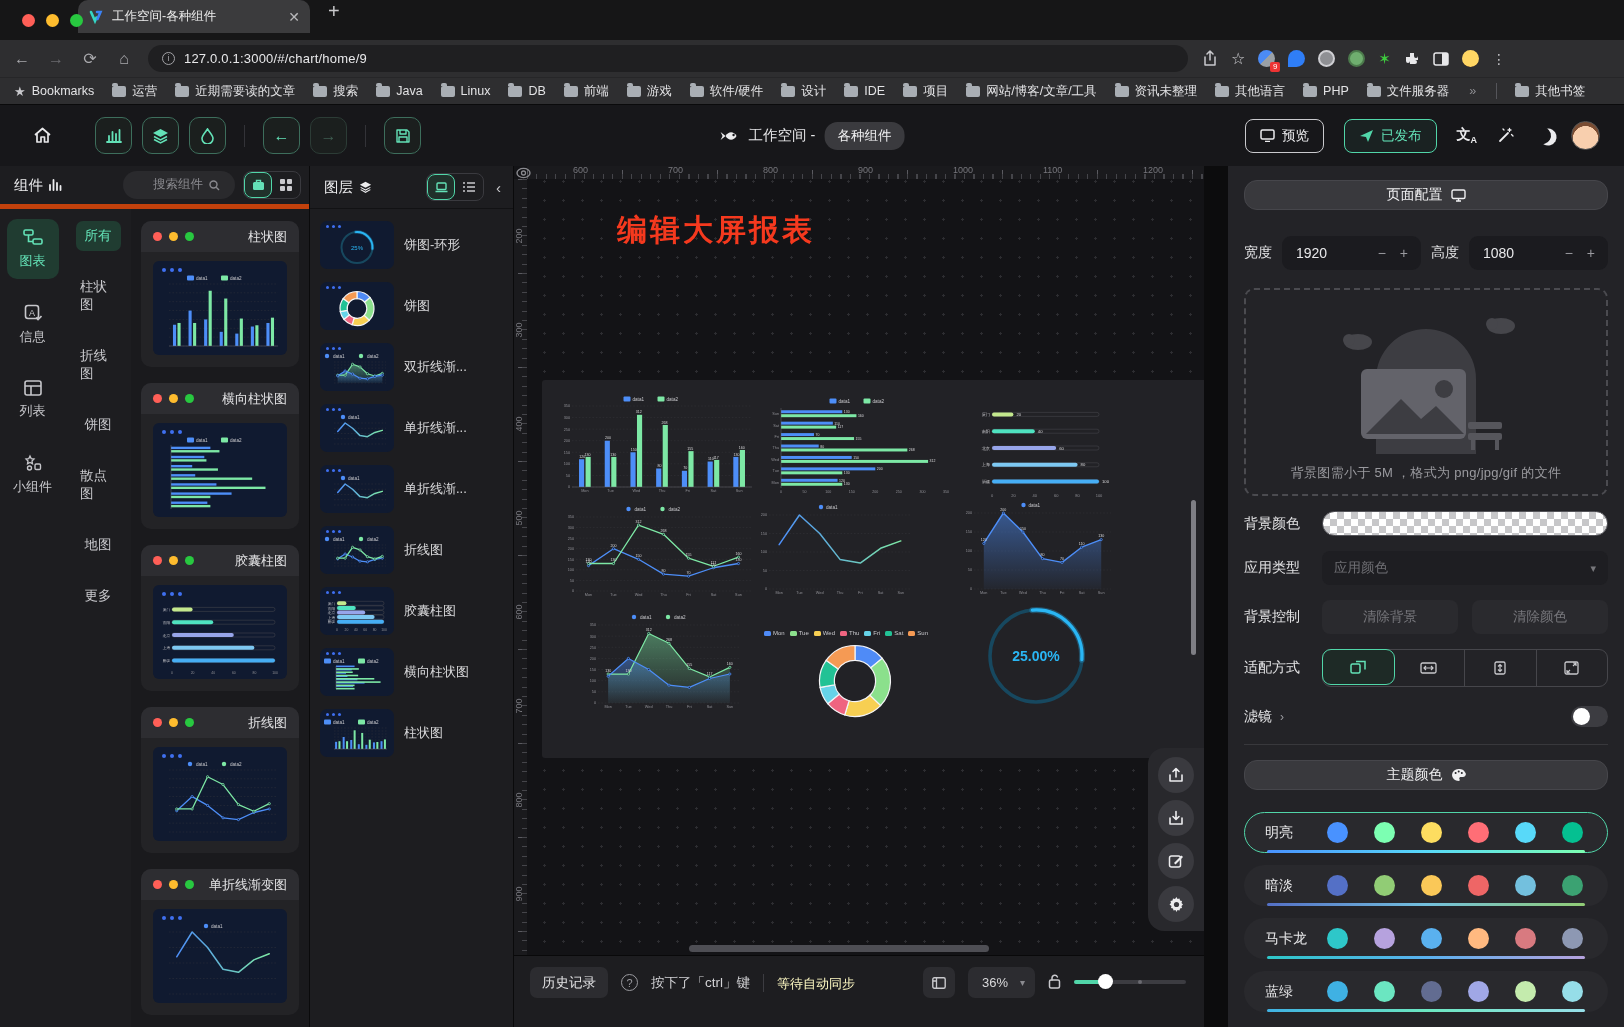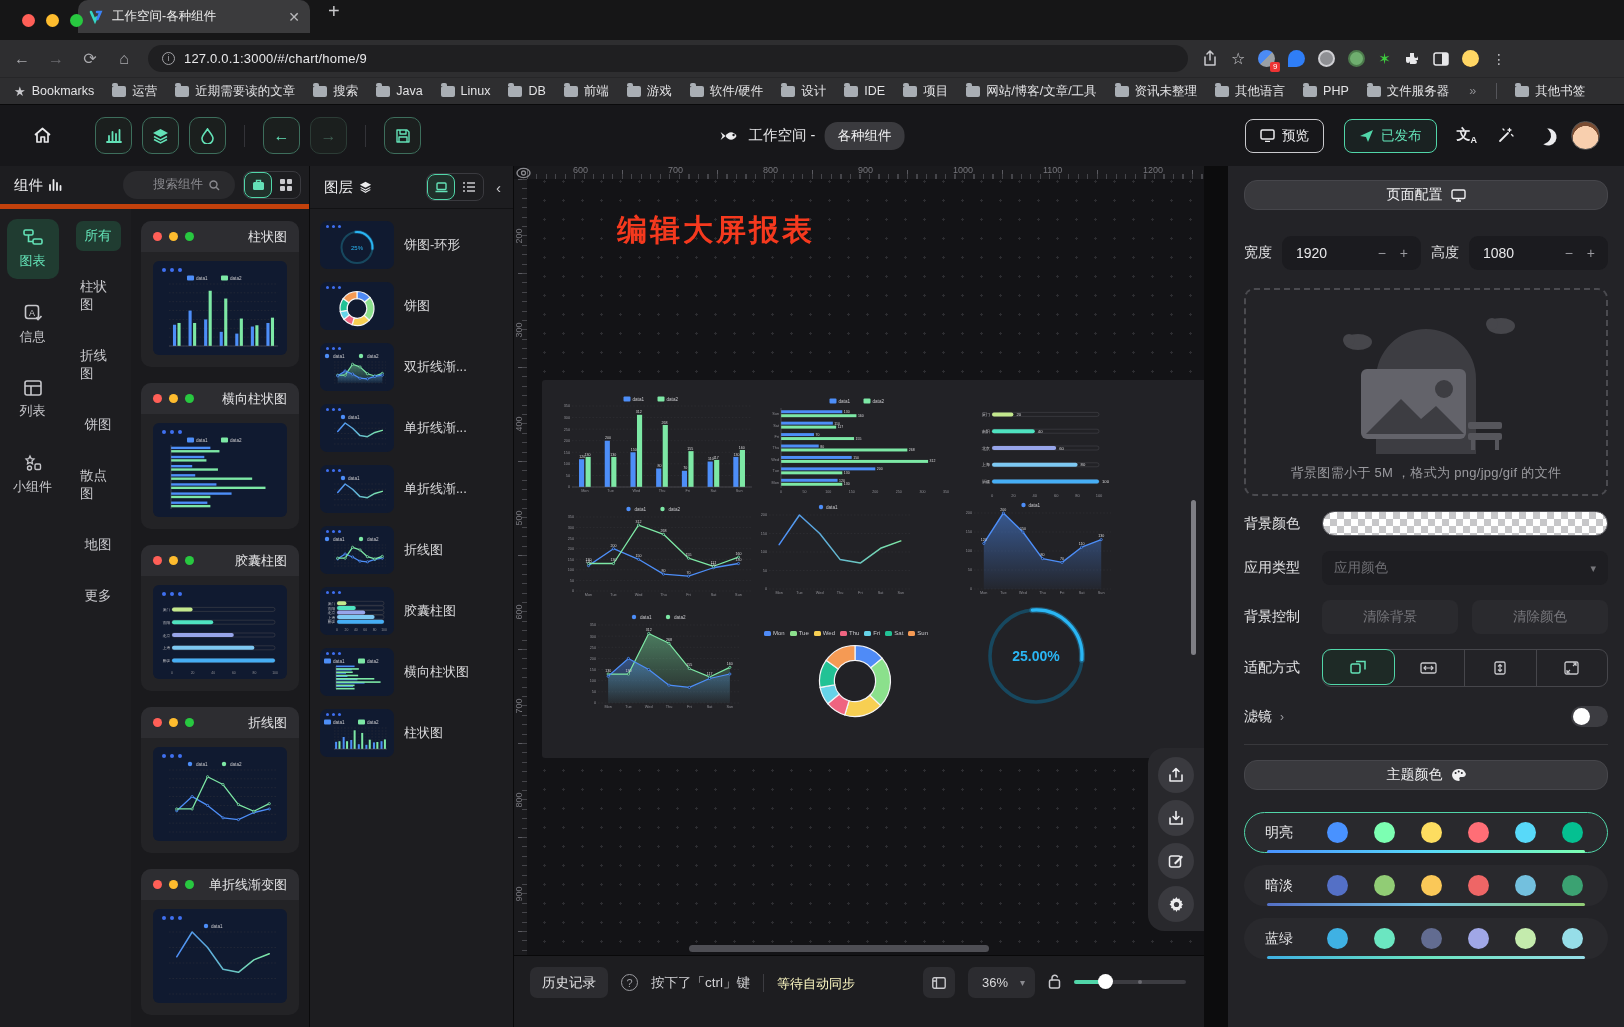--- a/index.html
+++ b/index.html
@@ -1587,20 +1587,32 @@
               <span class="tdot" style="background: rgb(84, 112, 198);"></span>
               <span class="tdot" style="background: rgb(145, 204, 117);"></span>
               <span class="tdot" style="background: rgb(250, 200, 88);"></span>
               <span class="tdot" style="background: rgb(238, 102, 102);"></span>
               <span class="tdot" style="background: rgb(115, 192, 222);"></span>
               <span class="tdot" style="background: rgb(59, 162, 114);"></span>
             </span>
     <span class="underline" style="background: linear-gradient(90deg, rgb(84, 112, 198), rgb(115, 192, 222), rgb(145, 204, 117));"></span>
   </div>
           <div class="theme-row">
+    <span class="theme-name">马卡龙</span>
+    <span class="theme-dots">
+              <span class="tdot" style="background: rgb(46, 199, 201);"></span>
+              <span class="tdot" style="background: rgb(182, 162, 222);"></span>
+              <span class="tdot" style="background: rgb(90, 177, 239);"></span>
+              <span class="tdot" style="background: rgb(255, 185, 128);"></span>
+              <span class="tdot" style="background: rgb(216, 122, 128);"></span>
+              <span class="tdot" style="background: rgb(141, 152, 179);"></span>
+            </span>
+    <span class="underline" style="background: linear-gradient(90deg, rgb(46, 199, 201), rgb(90, 177, 239), rgb(182, 162, 222));"></span>
+  </div>
+          <div class="theme-row">
     <span class="theme-name">蓝绿</span>
     <span class="theme-dots">
               <span class="tdot" style="background: rgb(63, 177, 227);"></span>
               <span class="tdot" style="background: rgb(107, 230, 193);"></span>
               <span class="tdot" style="background: rgb(98, 108, 145);"></span>
               <span class="tdot" style="background: rgb(160, 167, 230);"></span>
               <span class="tdot" style="background: rgb(196, 235, 173);"></span>
               <span class="tdot" style="background: rgb(150, 222, 232);"></span>
             </span>
     <span class="underline" style="background: linear-gradient(90deg, rgb(63, 177, 227), rgb(107, 230, 193), rgb(150, 222, 232));"></span>

